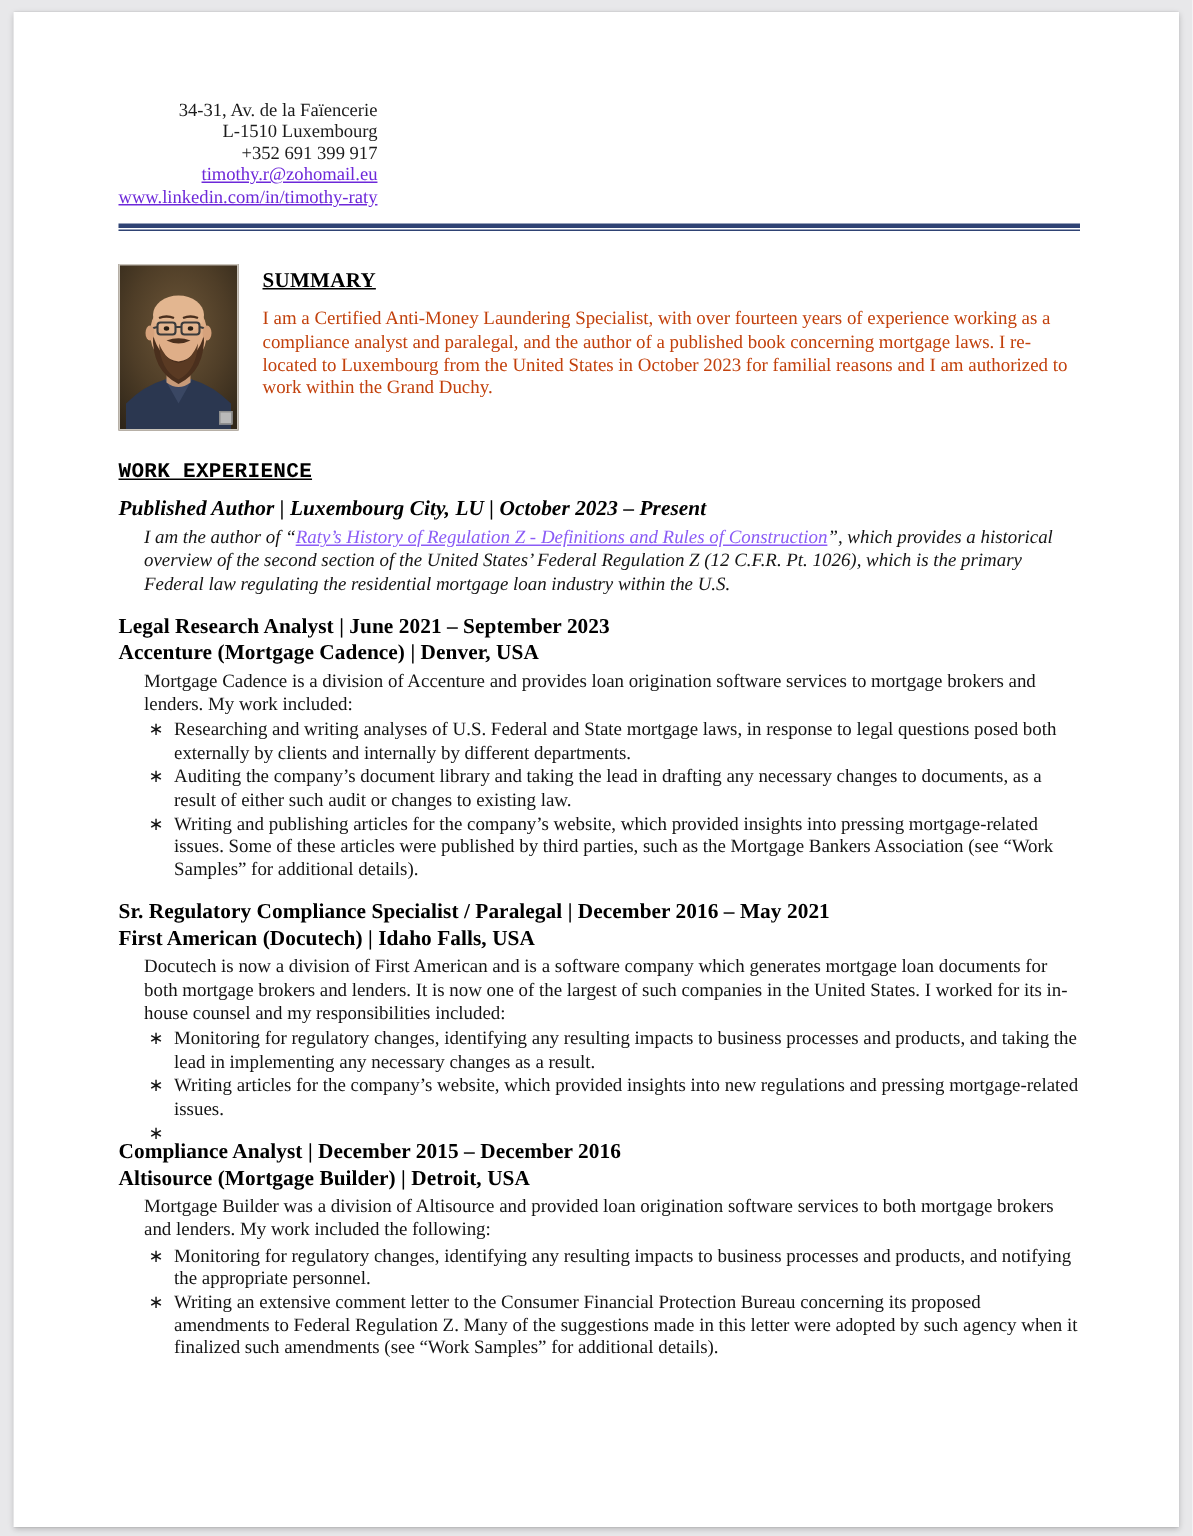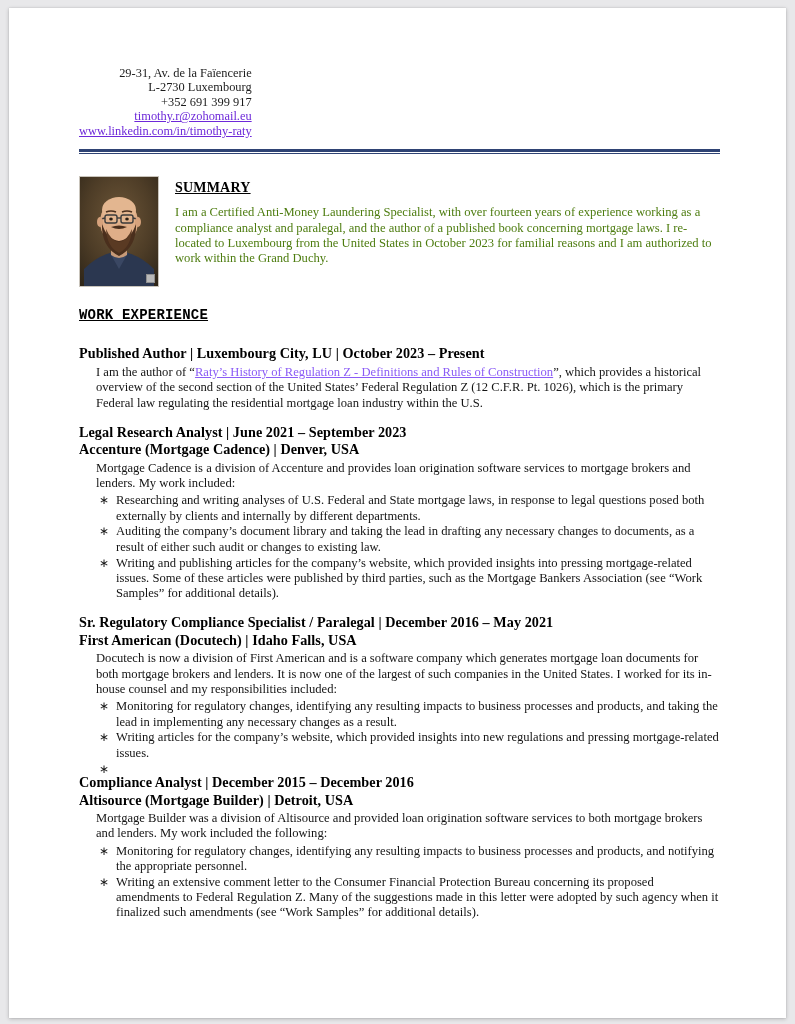--- a/index.html
+++ b/index.html
@@ -108,36 +108,36 @@
     font-weight: bold;
     text-decoration: underline;
     color: #000;
     letter-spacing: 0.2px;
     margin: 4px 0 0 0;
   }
   .summary-text {
     margin-top: 9px;
     font-size: 12.6px;
     line-height: 15.2px;
-    color: #4d7c0f;
+    color: #c2410c;
     text-align: left;
   }
 
   
   .work-heading {
     font-size: 14px;
     font-weight: bold;
     text-decoration: underline;
     color: #000;
     letter-spacing: 0.2px;
     margin-top: 20px;
     font-family: Liberation Mono, monospace;
   }
   .job { margin-top: 13px; }
-  .job:first-of-type { margin-top: 22px; }
+  .job:first-of-type { margin-top: 8px; font-style: italic; }
   .job-line {
     font-size: 14.2px;
     font-weight: bold;
     color: #000;
     line-height: 17.5px;
     letter-spacing: 0.05px;
   }
   .job-desc {
     margin: 2px 0 0 17px;
     font-size: 12.6px;
@@ -174,22 +174,22 @@
 </style>
 </head>
 <body>
 
 <div class="page">
   <div class="page-inner">
 
     <div class="header">
 
       <div class="contact-block">
-        <div class="contact-line">29-31, Av. de la Faïencerie</div>
-        <div class="contact-line">L-2730 Luxembourg</div>
+        <div class="contact-line">34-31, Av. de la Faïencerie</div>
+        <div class="contact-line">L-1510 Luxembourg</div>
         <div class="contact-line">+352 691 399 917</div>
         <div class="contact-line">
           <span class="contact-link">timothy.r@zohomail.eu</span>
         </div>
         <div class="contact-line">
           <span class="contact-link">www.linkedin.com/in/timothy-raty</span>
         </div>
       </div>
     </div>
 

